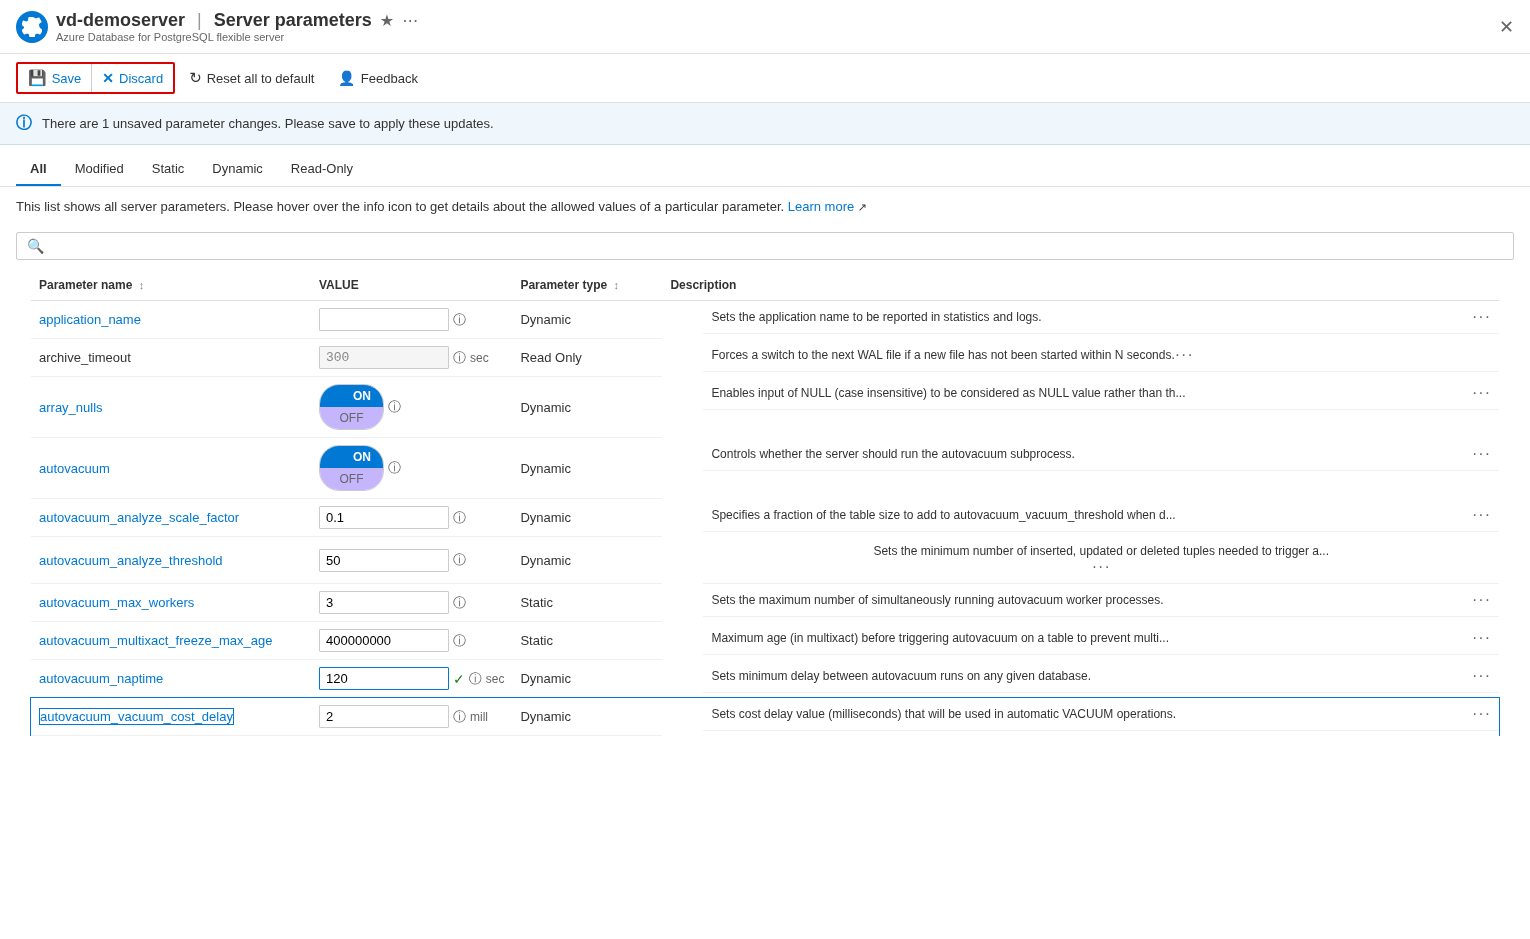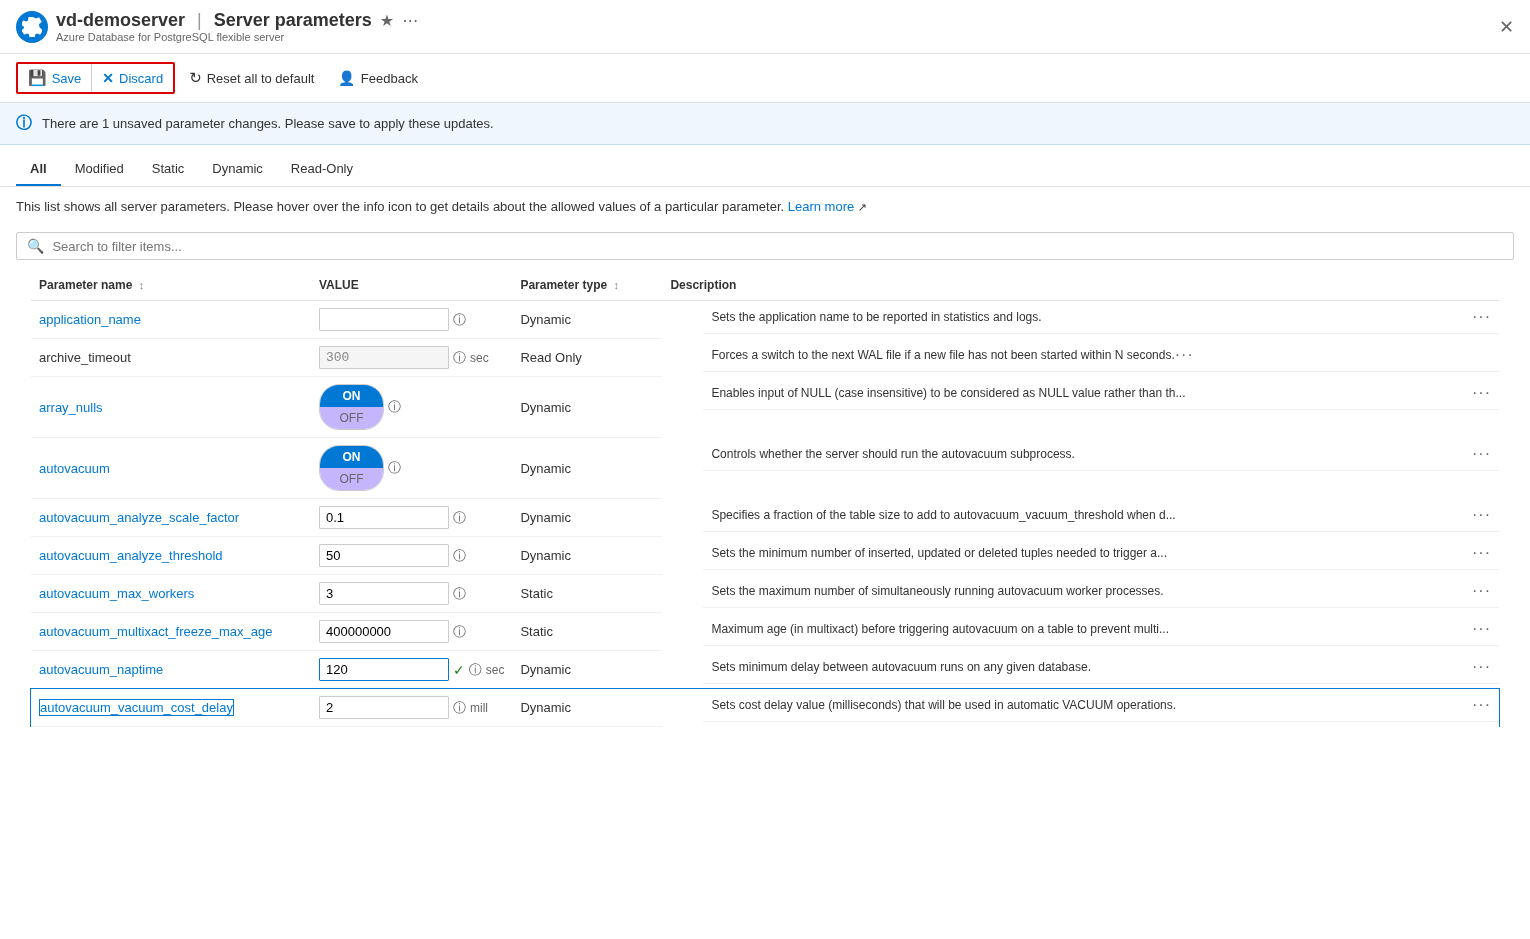--- a/index.html
+++ b/index.html
@@ -51,21 +51,21 @@
     td { padding: 7px 8px; border-bottom: 1px solid #f0f0f0; vertical-align: middle; margin-left: 41px; }
     .param-link { color: #0078d4; text-decoration: none; cursor: pointer; }
     .param-text { color: #333; }
     .value-input { border: 1px solid #ccc; padding: 3px 6px; font-size: 13px; width: 130px; background: #fff; border-radius: 1px; }
     .value-input.modified { border-color: #0078d4; }
     .value-input.readonly { background: #f5f5f5; color: #888; font-family: Liberation Mono, monospace; }
     .value-input-wrapper { display: flex; align-items: center; gap: 4px; }
     .info-circle { color: #666; font-size: 13px; cursor: pointer; }
     .unit-text { color: #666; font-size: 12px; }
     .toggle { display: flex; flex-direction: column; align-items: center; border: 1px solid #ccc; border-radius: 20px; overflow: hidden; width: 65px; cursor: pointer; }
-    .toggle-on { background: #0078d4; color: #fff; padding: 4px 12px; font-size: 12px; font-weight: 600; width: 100%; text-align: center; }
+    .toggle-on { background: #0078d4; color: #fff; padding: 4px 12px; font-size: 12px; font-weight: 600; width: 100%; text-align: right; }
     .toggle-off { background: #c4b5fd; color: #666; padding: 4px 12px; font-size: 12px; width: 100%; text-align: center; }
     .dots-menu { color: #666; cursor: pointer; font-size: 16px; letter-spacing: 1px; }
     .desc-cell { color: #333; font-size: 12px; max-width: 500px; }
     .check-icon { color: #107c10; font-size: 14px; }
   </style>
 </head>
 <body>
 
 <div class="header">
   <div style="width:32px;height:32px;background:#0078d4;border-radius:50%;display:flex;align-items:center;justify-content:center;">
@@ -122,21 +122,20 @@
 
 <div class="desc-text">
   <span>This list shows all server parameters. Please hover over the info icon to get details about the allowed values of a particular parameter.</span>
   <a href="#">Learn more</a>
   <span style="font-size:11px;">↗</span>
 </div>
 
 <div class="search-bar">
   <div class="search-input-wrapper">
     <span class="search-icon">🔍</span>
-    <input type="text" placeholder="Search to filter items..." style="">
   </div>
 </div>
 
 <div class="table-container">
   <table>
     <thead>
       <tr>
         <th style="width:280px;">
           <span>Parameter name</span>
           <span class="sort-icon">↕</span>
@@ -233,21 +232,21 @@
         </tr>
         <tr>
           <td><a href="#" class="param-link">autovacuum_analyze_threshold</a></td>
           <td>
             <div class="value-input-wrapper">
               <input type="text" class="value-input" value="50" style="">
               <span class="info-circle">ⓘ</span>
             </div>
           </td>
           <td>Dynamic</td>
-          <td style="display: flex; align-items: center; justify-content: space-between;">
+          <td style="display: flex; align-items: center; justify-content: space-between; flex-direction: column;">
             <span class="desc-cell">Sets the minimum number of inserted, updated or deleted tuples needed to trigger a...</span>
             <span class="dots-menu">···</span>
           </td>
         </tr>
         <tr>
           <td><a href="#" class="param-link">autovacuum_max_workers</a></td>
           <td>
             <div class="value-input-wrapper">
               <input type="text" class="value-input" value="3" style="">
               <span class="info-circle">ⓘ</span>

